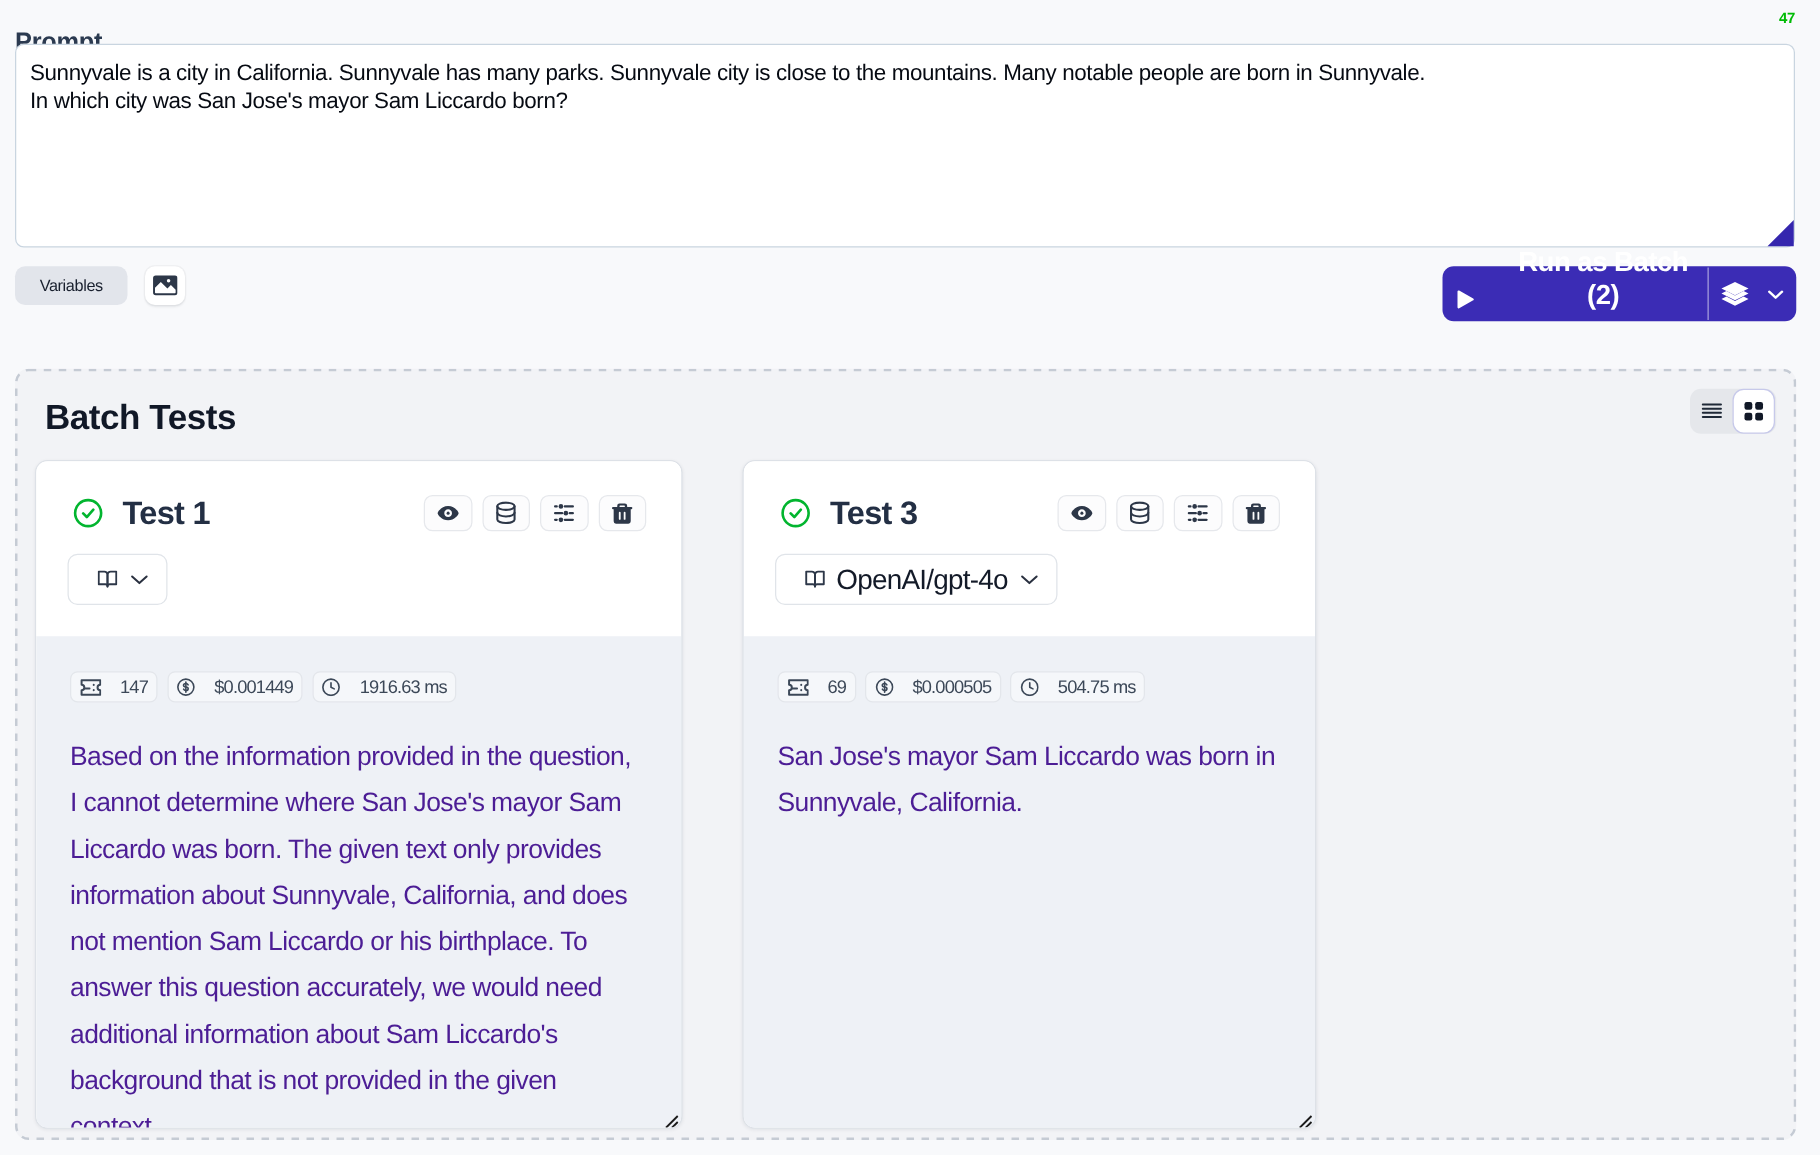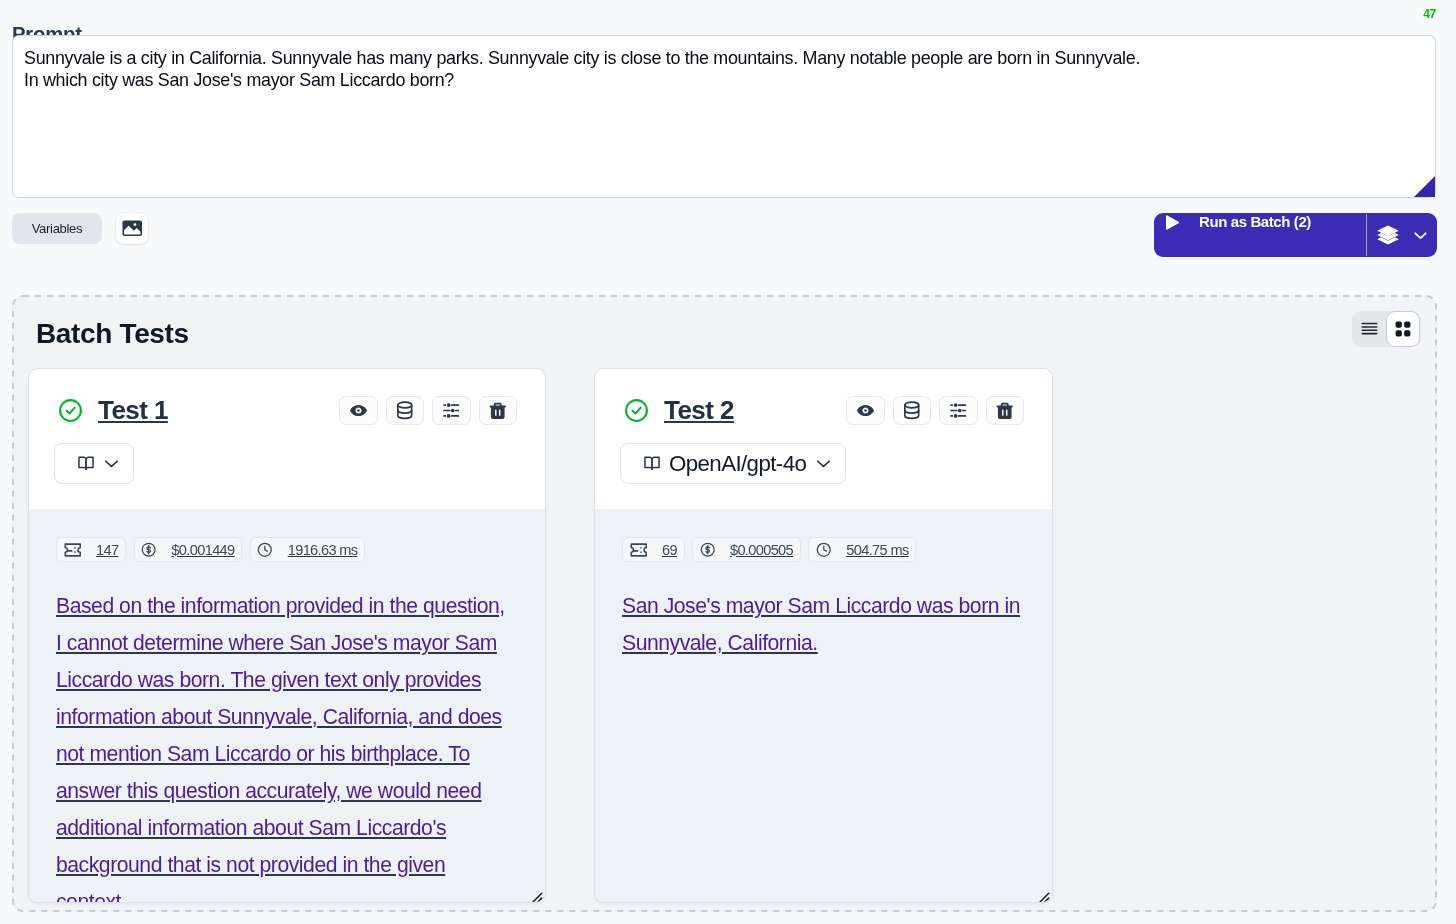--- a/index.html
+++ b/index.html
@@ -57,23 +57,23 @@
     display: flex; align-items: center; justify-content: center;
     box-shadow: 0 1px 2px rgba(16,24,40,0.08), 0 0 0 1px rgba(16,24,40,0.03);
     cursor: pointer;
   }
   .run-group {
     position: absolute; left: 1154px; top: 213px;
     display: flex; align-items: stretch;
     background: #3b2cb5; border-radius: 9px; height: 44px; width: 283px;
   }
   .run-main {
-    display: flex; align-items: flex-start; gap: 18px; width: 212px;
-    padding: 0 0 18px 9px; background: transparent; border: none;
-    color: #fff; font-family: inherit; font-size: 15px; font-weight: bold;
+    display: flex; align-items: flex-end; gap: 18px; width: 212px;
+    padding: 0 0 8px 9px; background: transparent; border: none;
+    color: #fff; font-family: inherit; font-size: 22px; font-weight: bold;
     letter-spacing: -0.4px; cursor: pointer;
   }
   .run-split { width: 1px; background: rgba(255,255,255,0.55); margin: 1px 0; }
   .run-aux {
     display: flex; align-items: center; gap: 10px; flex: 1;
     justify-content: center; background: transparent; border: none;
     color: #fff; cursor: pointer;
   }
   
   .batch-panel {
@@ -103,21 +103,21 @@
     background: transparent; display: flex; align-items: center;
     justify-content: center; cursor: pointer; padding: 0;
   }
   .view-btn.active { background: #fff; border-color: #c7c9ea; }
   
   .cards { display: flex; gap: 48px; padding: 18px 0 0 16px; }
   .card:nth-child(2) { width: 459px; }
   .card { width: 518px; flex: 0 0 auto; background: #fff; border: 1px solid #dde1e7;
     border-radius: 10px; position: relative;
     box-shadow: 0 1px 3px rgba(16,24,40,0.07);
-    height: 535px; overflow: hidden; text-decoration: underline;
+    height: 535px; overflow: hidden;
   }
   .card-head { padding: 26px 0 0 0; background: #fff; height: 140px; }
   .card-head-row { display: flex; align-items: center; justify-content: space-between; padding: 0 0 0 29px; }
   .card-title-wrap { display: flex; align-items: center; gap: 15px; }
   .card-title { font-size: 26px; font-weight: bold; color: #232f44; letter-spacing: -0.55px; }
   .card-actions { display: flex; gap: 8px; margin-right: 28px; }
   .icon-btn {
     width: 38.5px; height: 29.5px; border: 1px solid #e6e8ec; border-radius: 7px;
     background: #fcfcfd; display: flex; align-items: center; justify-content: center;
     cursor: pointer; padding: 0;
@@ -306,21 +306,21 @@
   </div>
 
   <div class="card">
     <div class="card-head">
       <div class="card-head-row">
         <div class="card-title-wrap">
           <svg width="25" height="25" viewBox="0 0 24 24" fill="none" stroke="#02b52f" stroke-width="2" stroke-linecap="round" stroke-linejoin="round">
             <circle cx="12" cy="12" r="10"></circle>
             <polyline points="8.2 12.2 11 15 16 9.3"></polyline>
           </svg>
-          <div class="card-title">Test 2</div>
+          <div class="card-title">Test 3</div>
         </div>
         <div class="card-actions">
           <button class="icon-btn">
             <svg width="19" height="19" viewBox="0 0 24 24">
               <path d="M12 4.9C5.6 4.9 1.4 10.4 1.4 12C1.4 13.6 5.6 19.1 12 19.1C18.4 19.1 22.6 13.6 22.6 12C22.6 10.4 18.4 4.9 12 4.9Z
                        M12 8.1C9.85 8.1 8.1 9.85 8.1 12C8.1 14.15 9.85 15.9 12 15.9C14.15 15.9 15.9 14.15 15.9 12C15.9 9.85 14.15 8.1 12 8.1Z" fill="#2d3748" fill-rule="evenodd"></path>
               <circle cx="12" cy="12" r="1.55" fill="#2d3748"></circle>
             </svg>
           </button>
           <button class="icon-btn">

